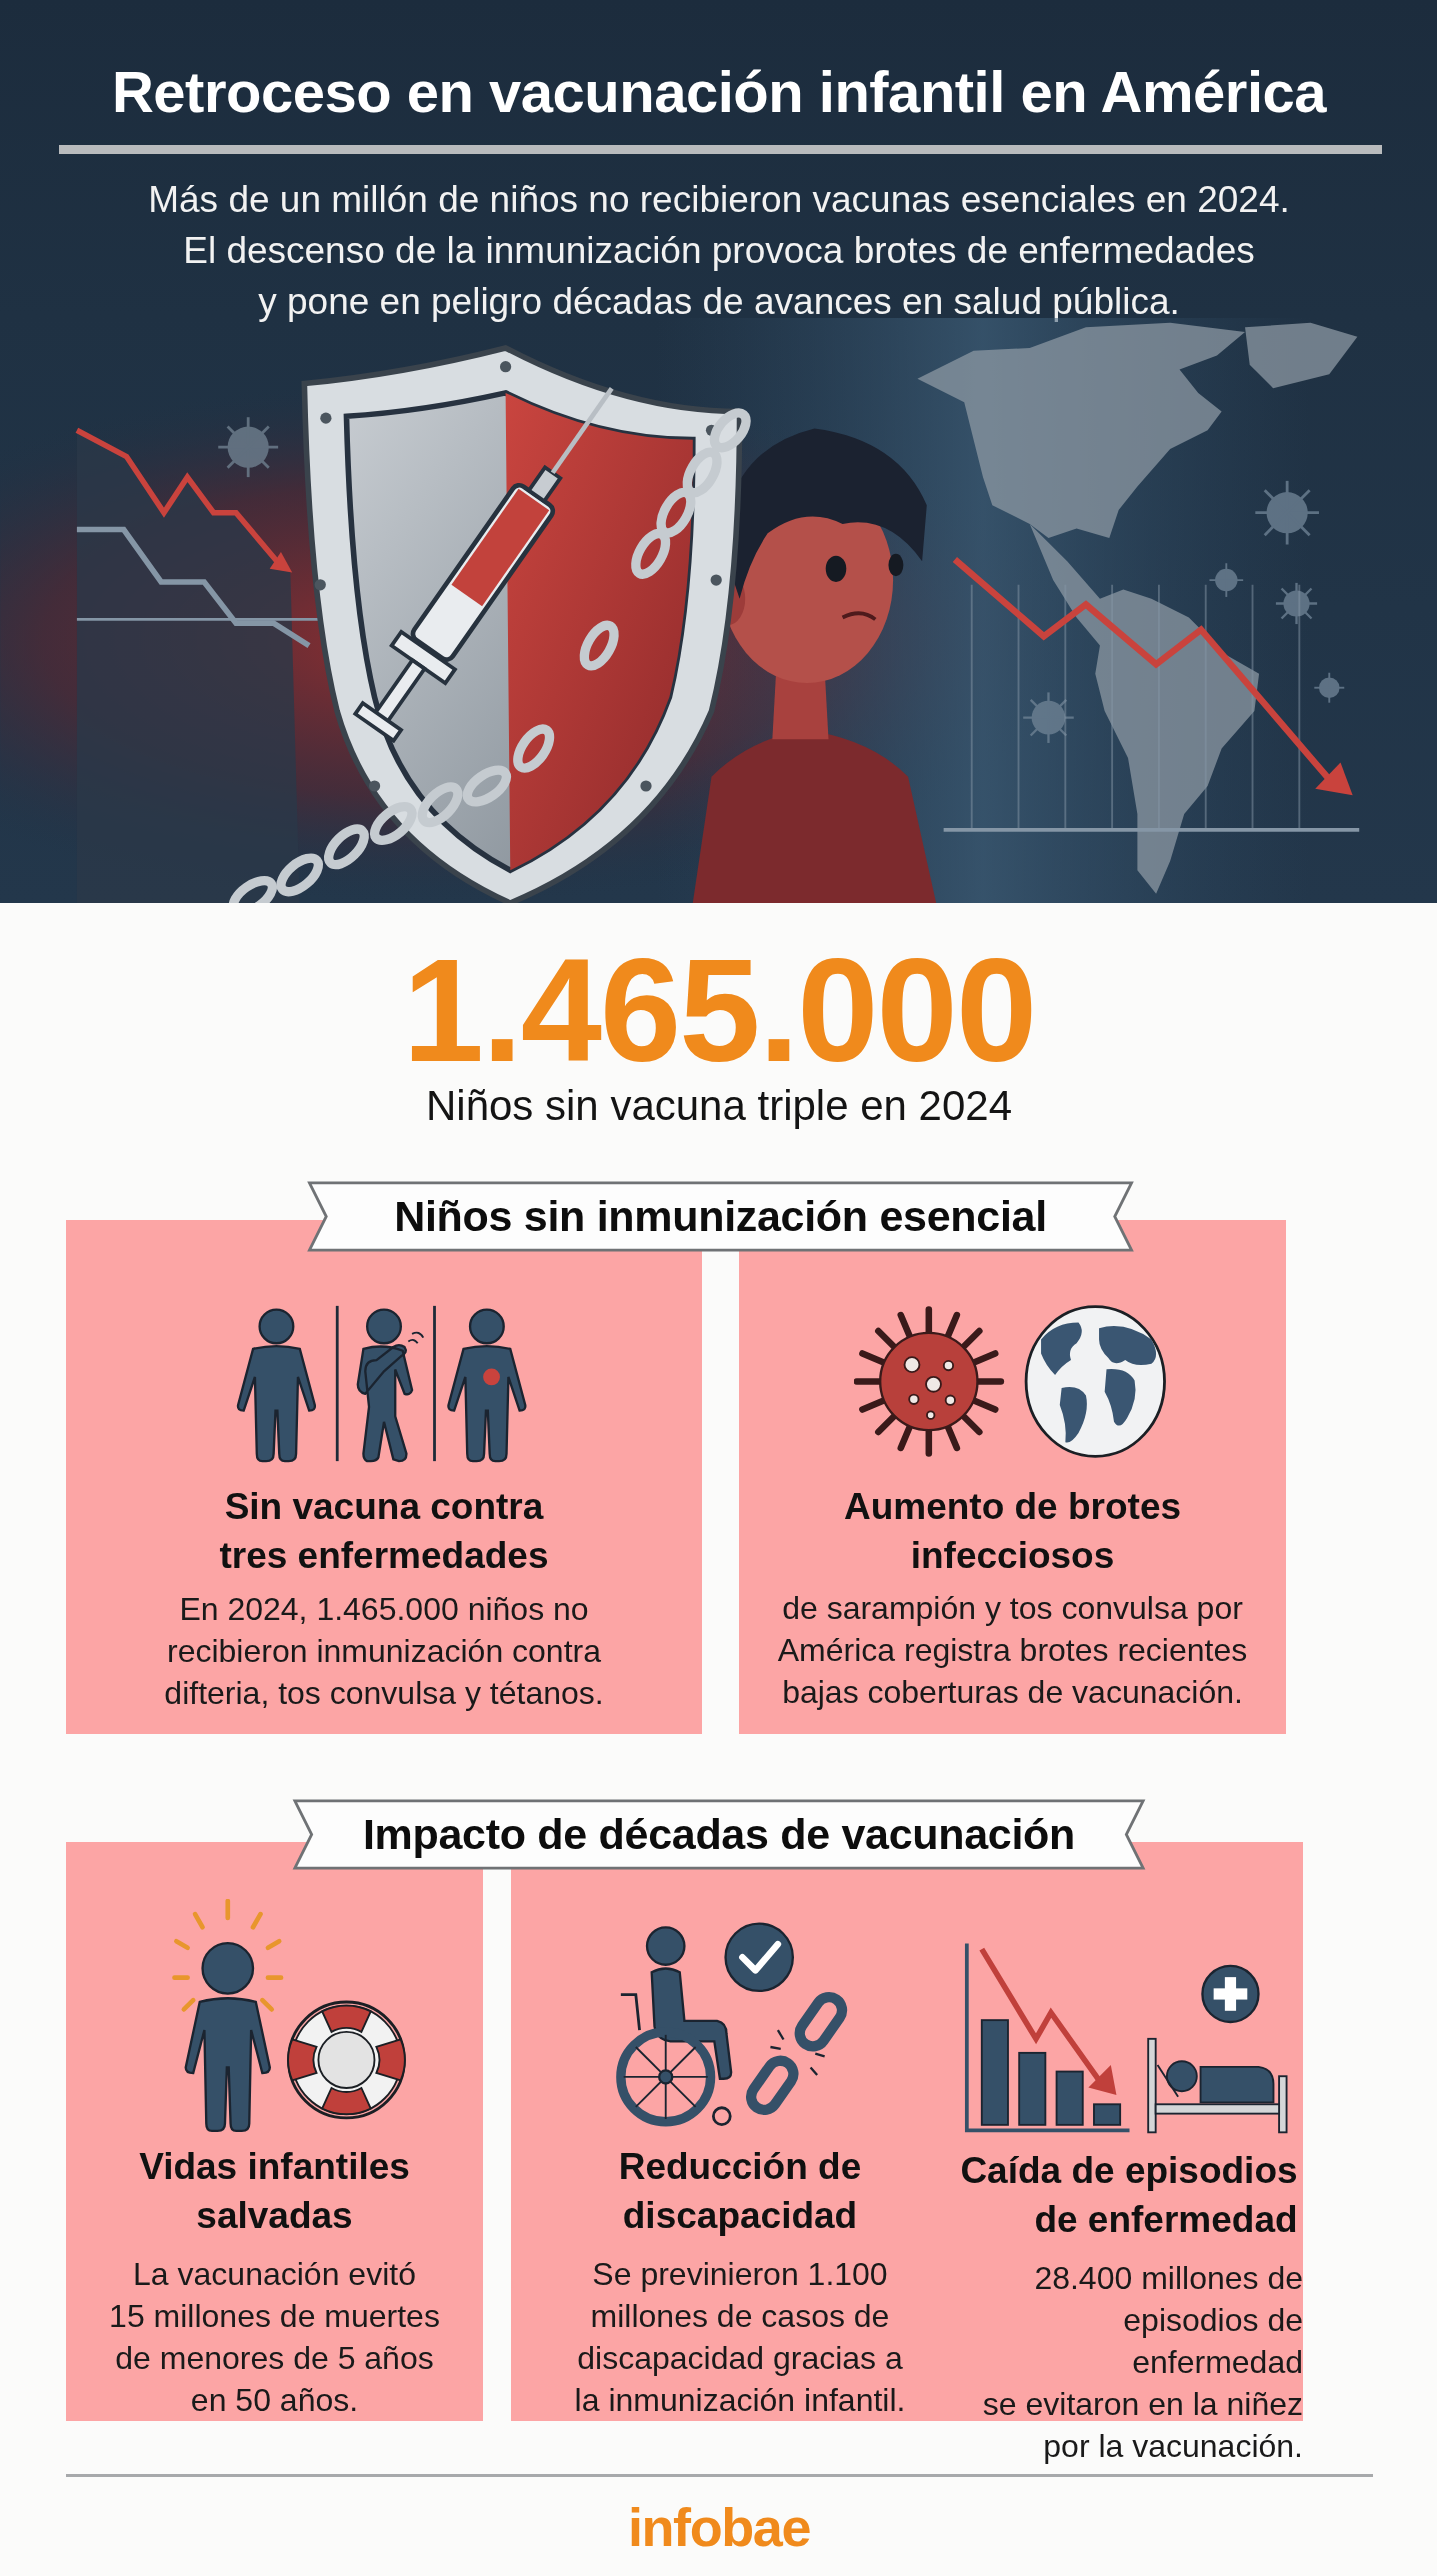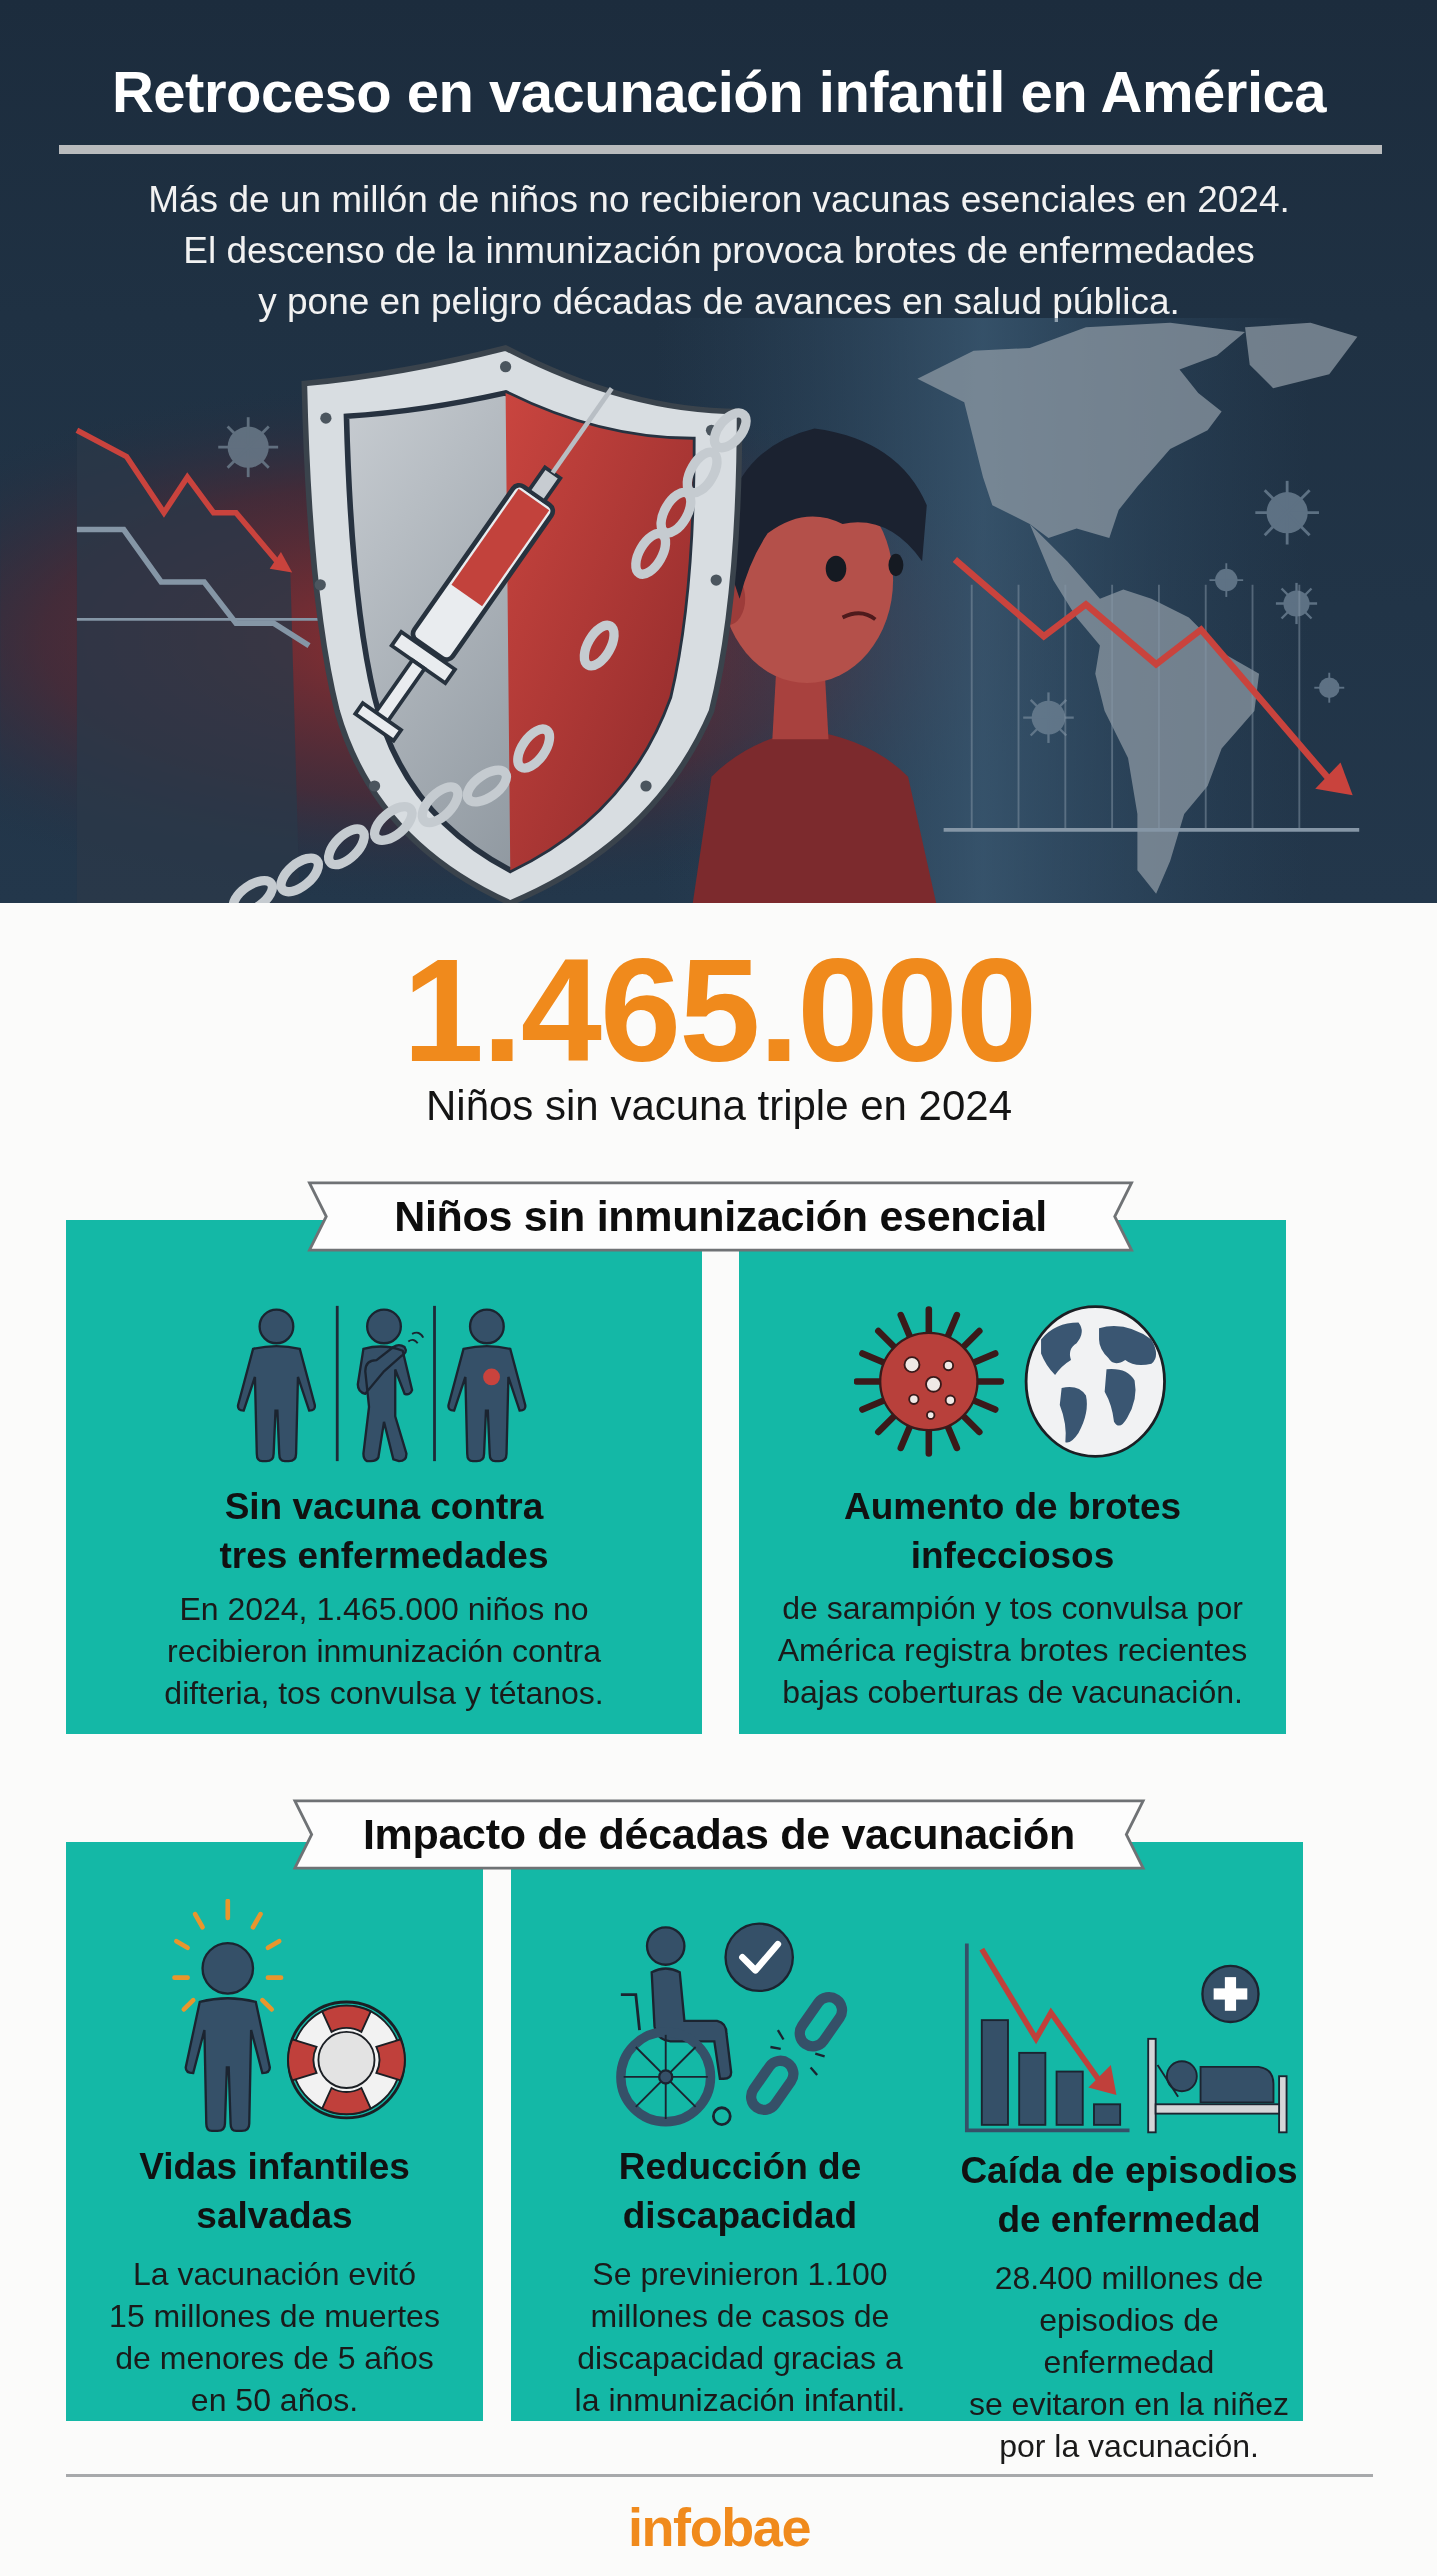--- a/index.html
+++ b/index.html
@@ -41,21 +41,21 @@
   .banner { position: absolute; }
   .banner svg { position: absolute; left: 0; top: 0; }
   .banner-label {
     position: absolute; left: 0; top: 0; width: 100%; height: 100%;
     display: flex; align-items: center; justify-content: center;
     font-weight: bold; font-size: 43px; color: #0d0d0d; letter-spacing: -0.3px;
   }
 
   
   .card {
-    position: absolute; background: #14b8a6;
+    position: absolute; background: #fca5a5;
     display: flex; flex-direction: column; align-items: center; text-align: center;
   }
   .card-icons { display: flex; align-items: flex-end; justify-content: center; }
   .card-title { font-weight: bold; font-size: 37px; line-height: 49px; color: #111; }
   .card-text { font-size: 32px; line-height: 42px; color: #1a1a1a; }
   .card-title span, .card-text span { display: block; }
 
   
   .footer-rule { position: absolute; left: 66px; top: 2474px; width: 1307px; height: 2.8px; background: #a7a9ab; }
   .footer-logo {
@@ -398,21 +398,21 @@
     <span>discapacidad</span>
   </div>
   <div class="card-text" style="margin-top:13px;">
     <span>Se previnieron 1.100</span>
     <span>millones de casos de</span>
     <span>discapacidad gracias a</span>
     <span>la inmunización infantil.</span>
   </div>
 </div>
 
-<div class="card" style="left:955px; top:1842px; width:348px; height:579px;">
+<div class="card" style="left:955px; top:1842px; width:348px; height:579px;text-align:right;">
   <div class="card-icons" style="margin-top:94px; height:201px;">
     <svg width="337" height="201" viewBox="0 0 360 215">
       <g>
         <polyline points="6,8 6,208 180,208" fill="none" stroke="#355068" stroke-width="4"></polyline>
         <g fill="#355068" stroke="#1b2430" stroke-width="2">
           <rect x="22" y="90" width="28" height="112"></rect>
           <rect x="62" y="125" width="28" height="77"></rect>
           <rect x="102" y="145" width="28" height="57"></rect>
           <rect x="142" y="180" width="28" height="22"></rect>
         </g>

